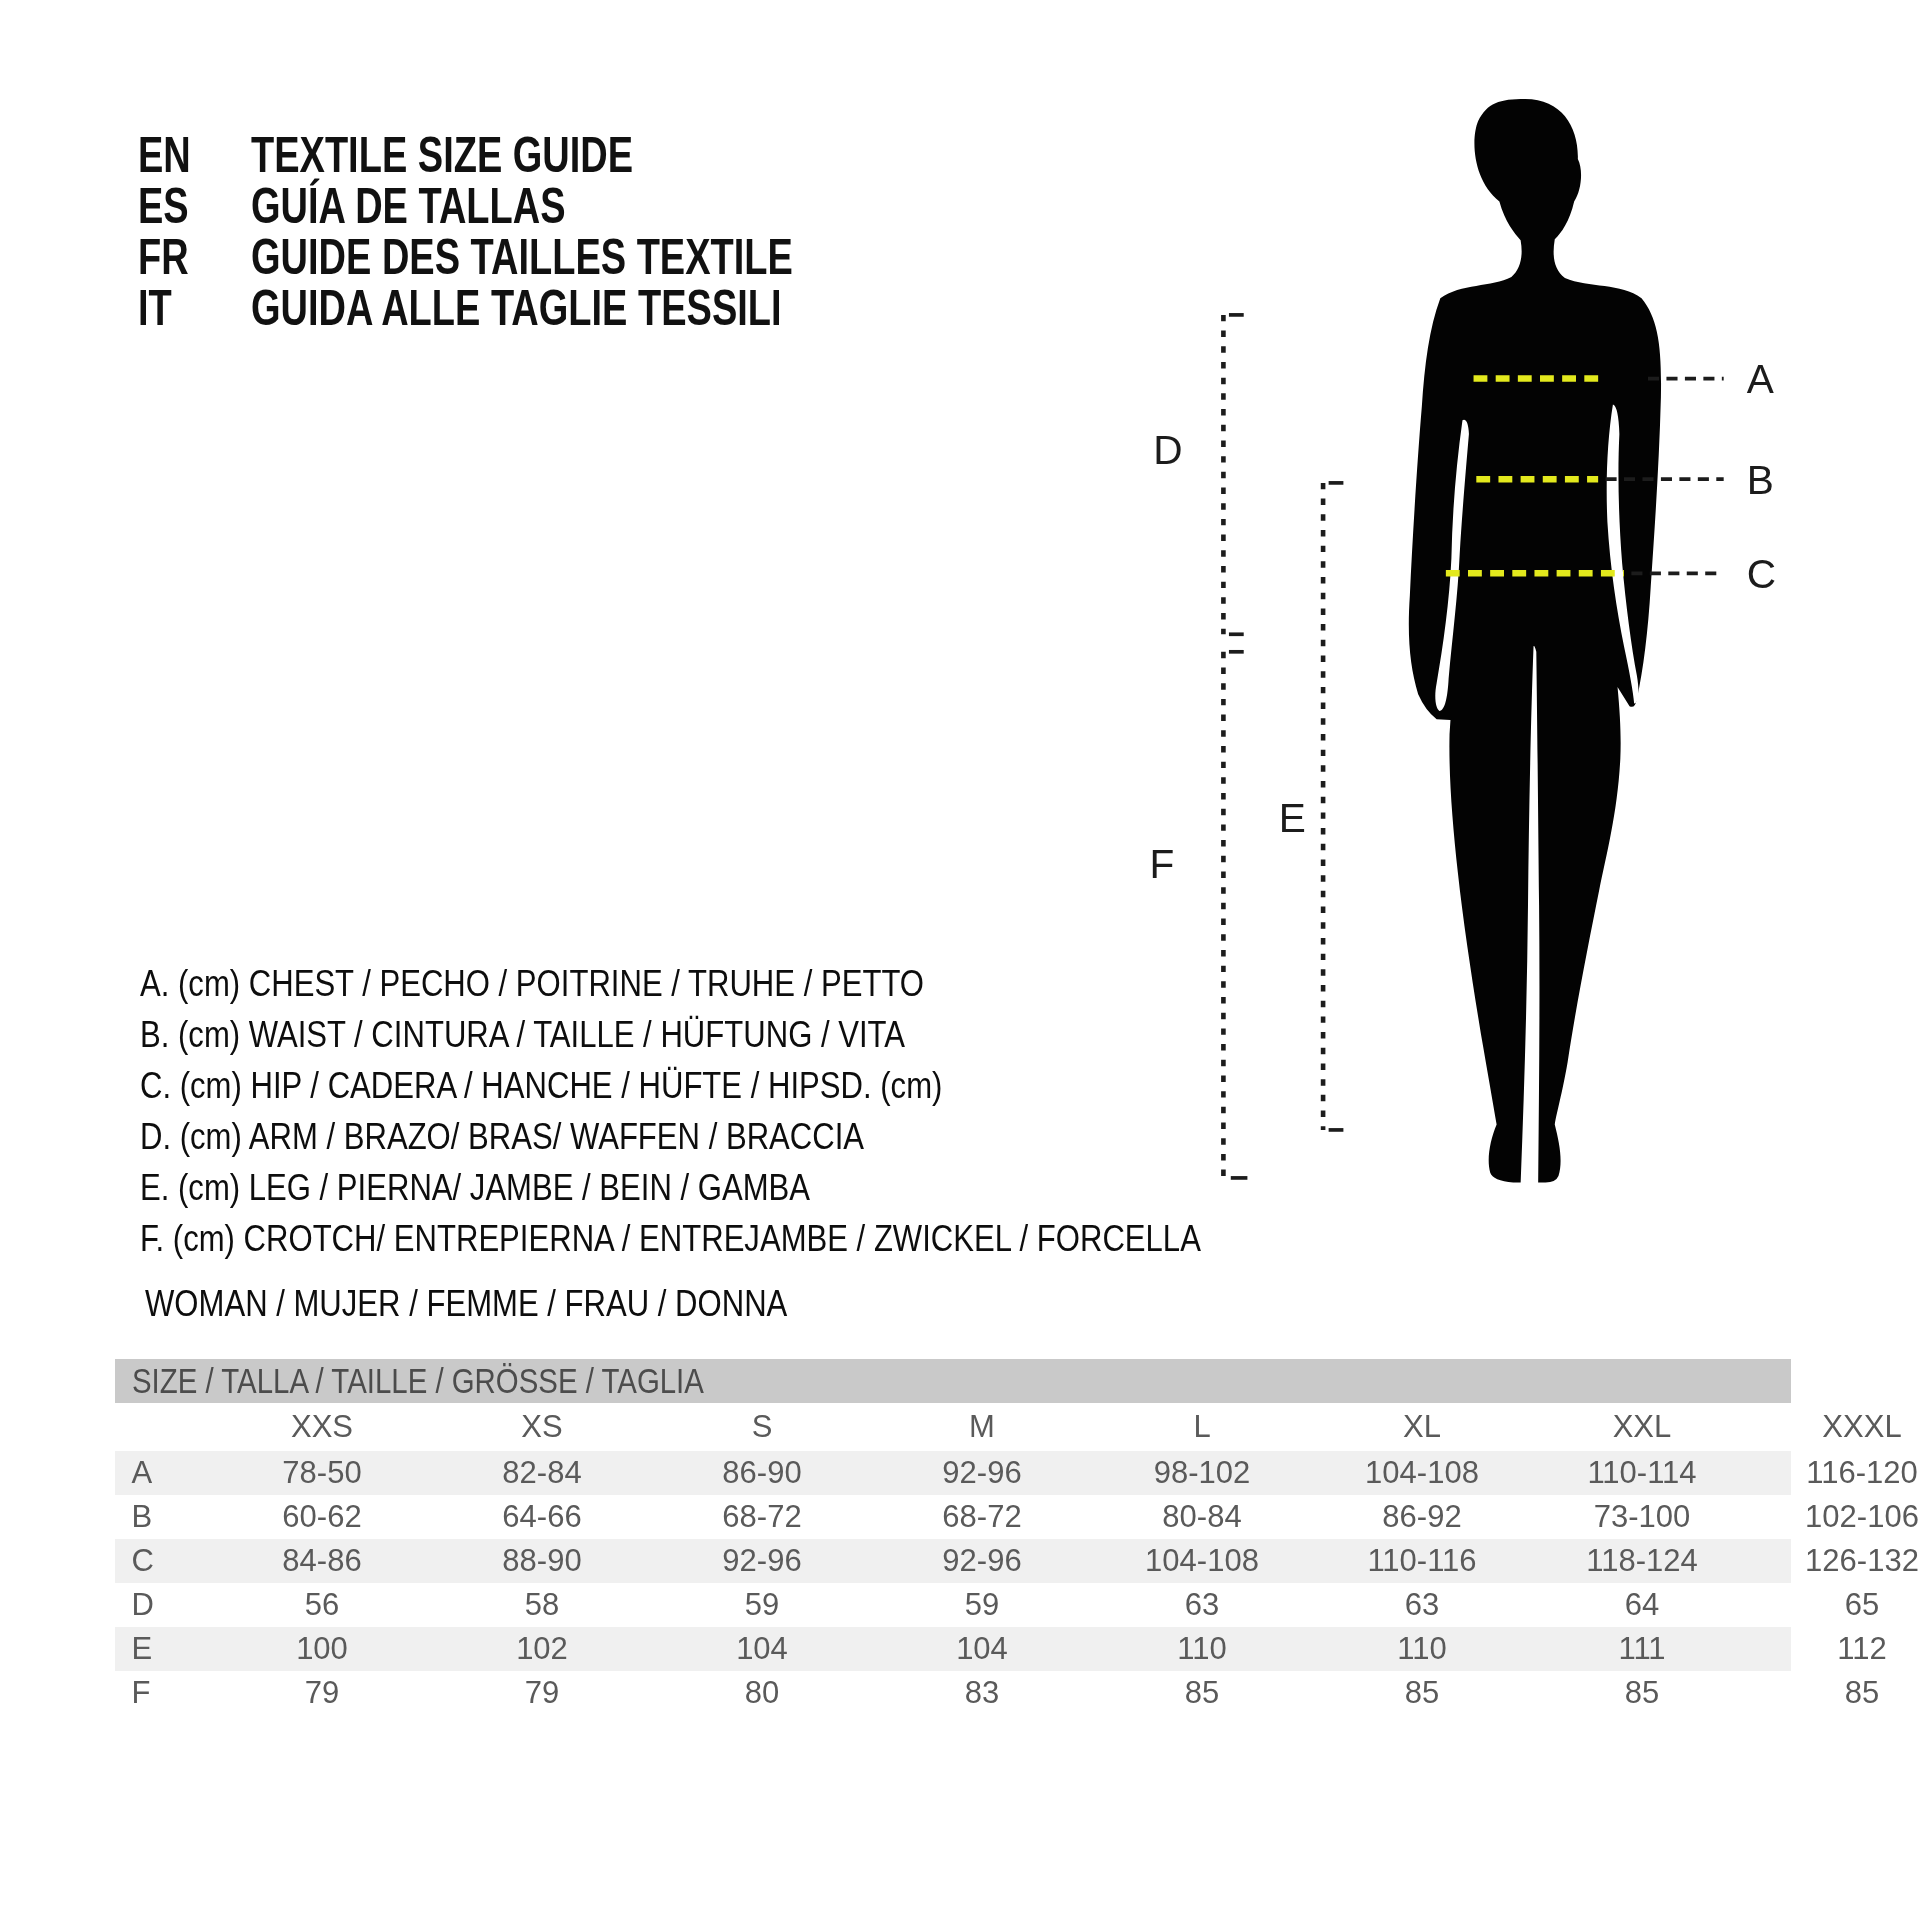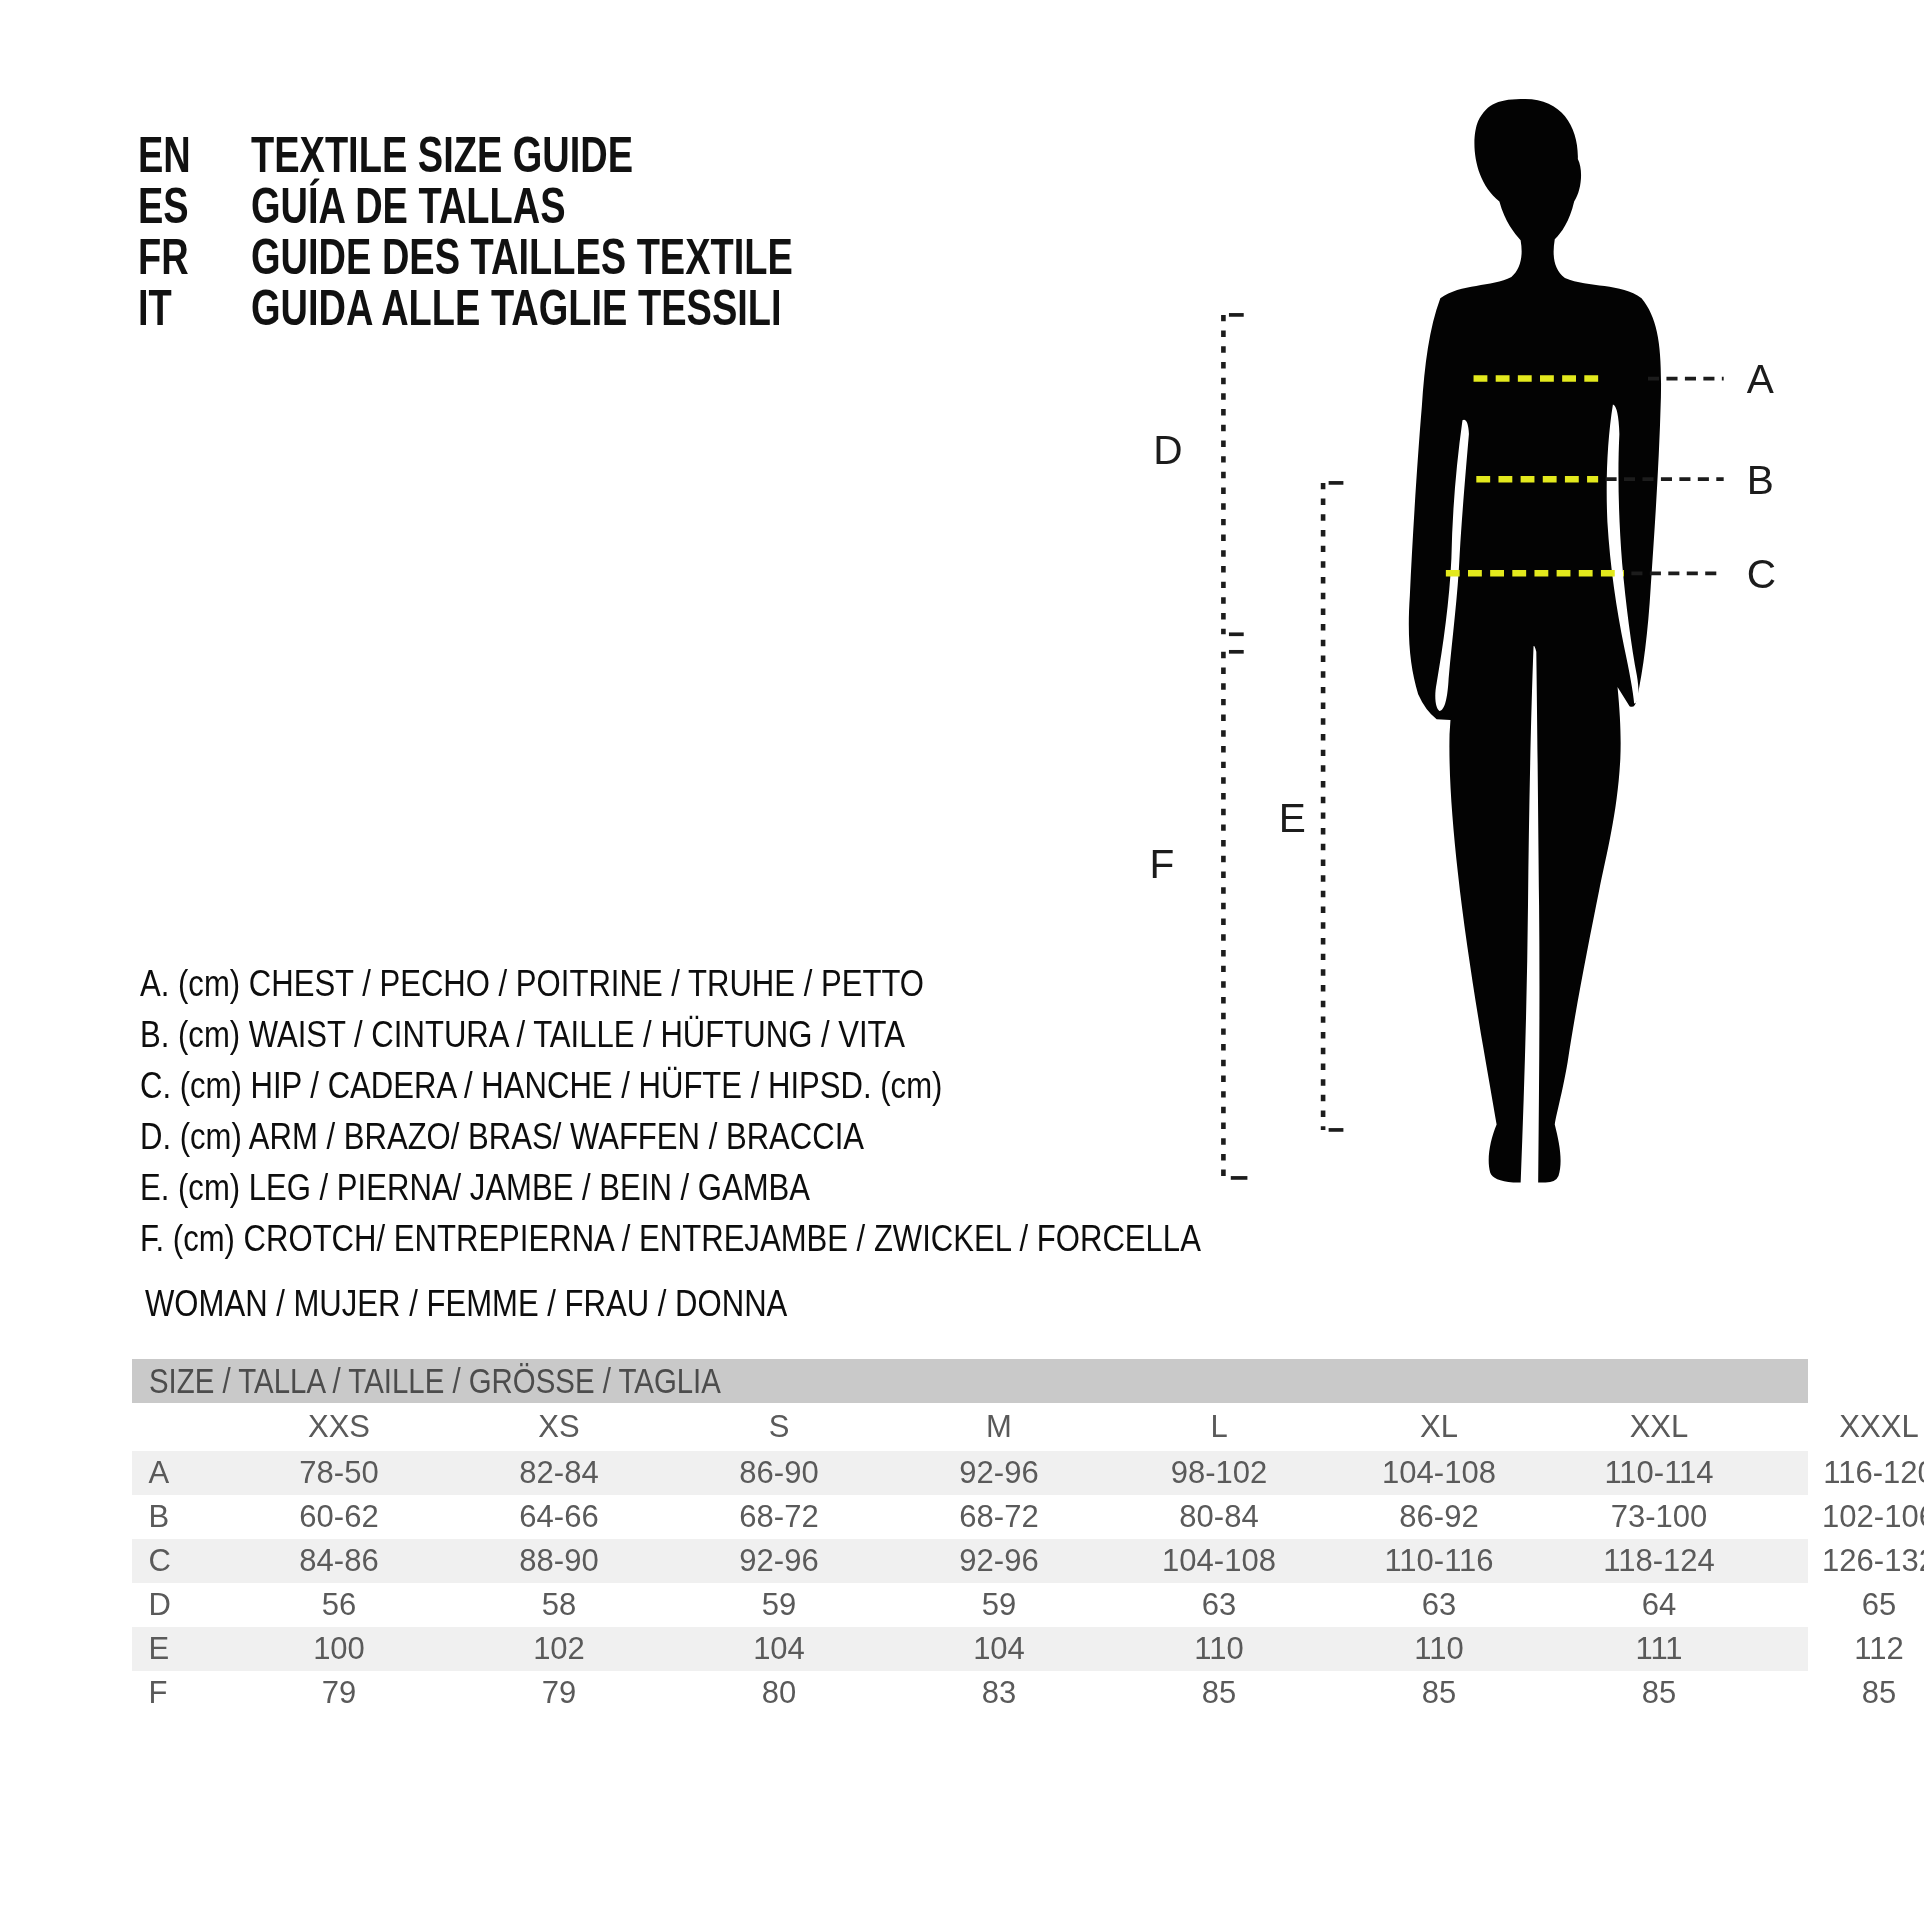--- a/index.html
+++ b/index.html
@@ -16,21 +16,21 @@
   .lang-row{display:flex;height:51px;font-size:50px;font-weight:700;letter-spacing:0;}
   .lang-code{width:113px;flex:0 0 113px;}
   
   .figure{position:absolute;left:1144px;top:74px;width:780px;height:1163px;}
   
   .legend{position:absolute;left:140px;top:958px;}
   .legend-row{height:51px;display:flex;align-items:center;font-size:37px;font-weight:400;color:#0d0d0d;}
   
   .gender{position:absolute;left:138px;top:1285px;height:37px;line-height:37px;font-size:37px;color:#0d0d0d;margin-left:7px;}
   
-  .size-table{position:absolute;left:132px;top:1359px;width:1676px;}
+  .size-table{position:absolute;left:115px;top:1359px;width:1676px;}
   .t-header{
     height:44px;background:var(--bar,#c9c9c9);display:flex;align-items:center;
     padding-left:16.6px;box-sizing:border-box;font-size:35px;color:#4c4c4c;
   }
   .t-row{display:grid;grid-template-columns:76px repeat(8,178px) 1fr;height:44px;align-items:center;gap:42px;}
   .t-sizes{height:48px;}
   .t-row.striped{background:var(--stripe,#f0f0f0);}
   .t-cell{font-size:31px;color:#5a5a5a;text-align:center;}
   .t-label{text-align:left;padding-left:16.6px;}
 </style>

